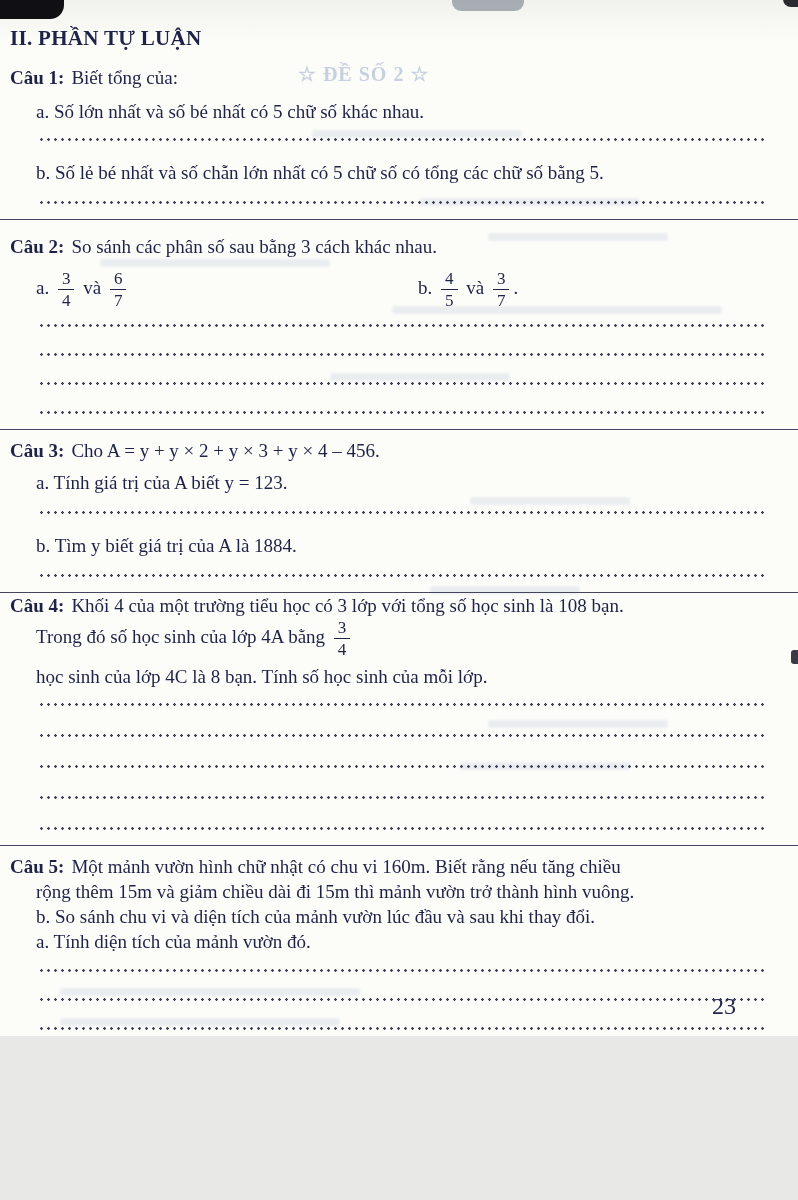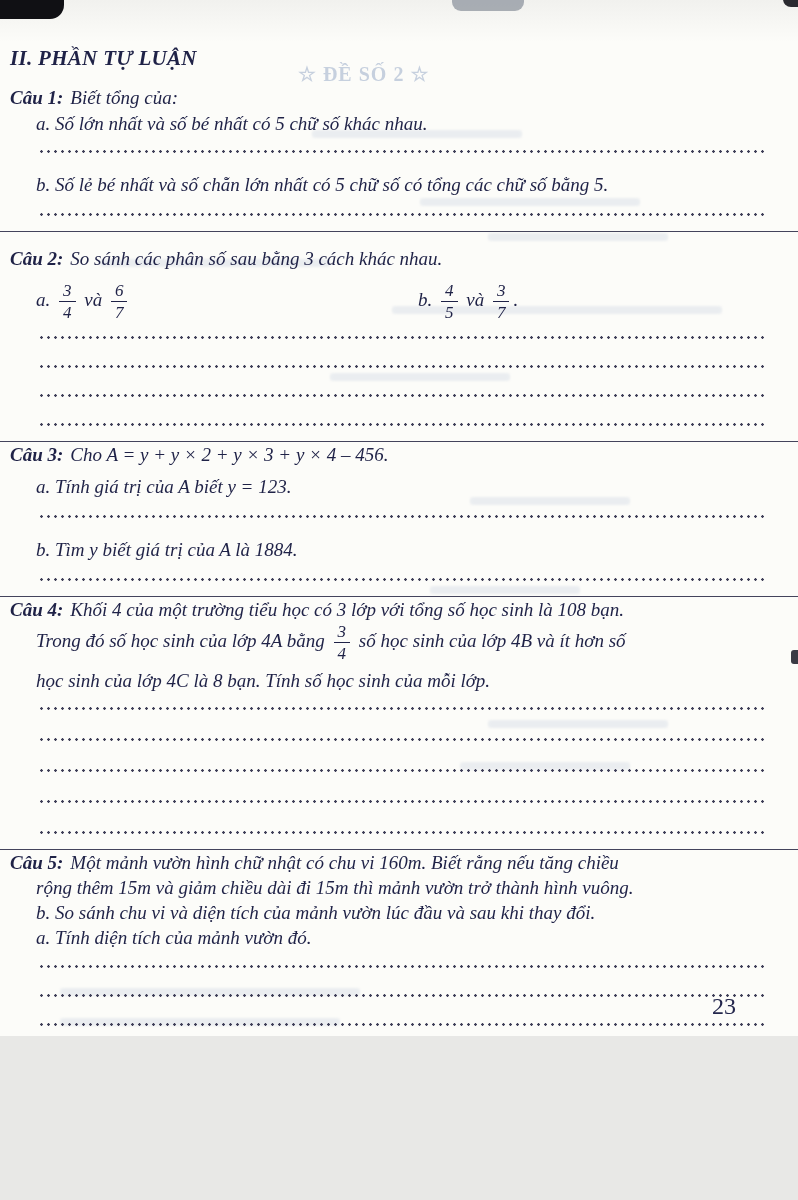--- a/index.html
+++ b/index.html
@@ -6,41 +6,41 @@
   .page{
     position:relative;
     width:798px;height:1036px;
     margin:0 auto;
     background:linear-gradient(180deg,#f1f1ee 0,#fcfcf9 42px,#fcfcf9 100%);
     font-family:"Liberation Serif","DejaVu Serif",serif;
     color:#1f2247;
     overflow:hidden;
     box-sizing:border-box;
   }
-  .content{position:relative;z-index:2;padding:46px 34px 0 10px;font-style:italic;}
+  .content{position:relative;z-index:2;padding:26px 34px 0 10px;}
   h2.title{font-size:21px;margin:0;font-weight:bold;letter-spacing:.3px;}
   p{margin:0;font-size:19px;line-height:26px;}
   .qlabel{font-weight:bold;margin-right:7px;}
   .indent{padding-left:26px;}
   .dots{
     height:5px;margin-left:28px;
     background-image:radial-gradient(circle,#3f3f58 1.1px,transparent 1.5px);
     background-size:7px 5px;background-repeat:repeat-x;background-position:0 50%;
   }
   .sep{border:0;border-top:1.6px solid #44445c;margin:14px -34px 0 -10px;}
   .frac{
     display:inline-flex;flex-direction:column;align-items:center;
     vertical-align:middle;line-height:1;font-size:17px;margin:0 4px;
   }
   .frac .num{border-bottom:1.3px solid currentColor;padding:0 4px 2px;}
   .frac .den{padding-top:2px;}
   .fracrow{display:flex;align-items:center;margin-top:10px;font-size:19px;}
   .fracrow .col-a{flex:0 0 382px;padding-left:26px;}
   .q4line,.q5line{white-space:nowrap;}
-  .mt4{margin-top:0}.mt6{margin-top:6px}.mt8{margin-top:0}
+  .mt4{margin-top:0}.mt6{margin-top:6px}.mt8{margin-top:8px}
   .mt10{margin-top:14px}.mt12{margin-top:12px}.mt14{margin-top:14px}.mt18{margin-top:18px}.mt24{margin-top:24px}
   .mt26{margin-top:26px}.mt28{margin-top:28px}
   .page-number{
     position:absolute;right:62px;bottom:16px;z-index:2;
     font-size:24px;color:#23264c;
   }
   
   .bleed-title{
     position:absolute;left:298px;top:62px;z-index:1;
     font-size:20px;font-weight:bold;color:#7e95bb;opacity:.42;
@@ -147,21 +147,20 @@
     <section>
       <p class="q4line mt4">
         <b class="qlabel">Câu 4:</b><span>Khối 4 của một trường tiểu học có 3 lớp với tổng số học sinh là 108 bạn.</span>
       </p>
       <p class="q4line indent mt4">
         <span>Trong đó số học sinh của lớp 4A bằng</span>
         <span class="frac">
             <span class="num">3</span>
             <span class="den">4</span>
           </span>
-        <span>số học sinh của lớp 4B và ít hơn số</span>
       </p>
       <p class="q4line indent mt6">học sinh của lớp 4C là 8 bạn. Tính số học sinh của mỗi lớp.</p>
       <div class="dots mt12"></div>
       <div class="dots mt26"></div>
       <div class="dots mt26"></div>
       <div class="dots mt26"></div>
       <div class="dots mt26"></div>
     </section>
 
     <hr class="sep">

